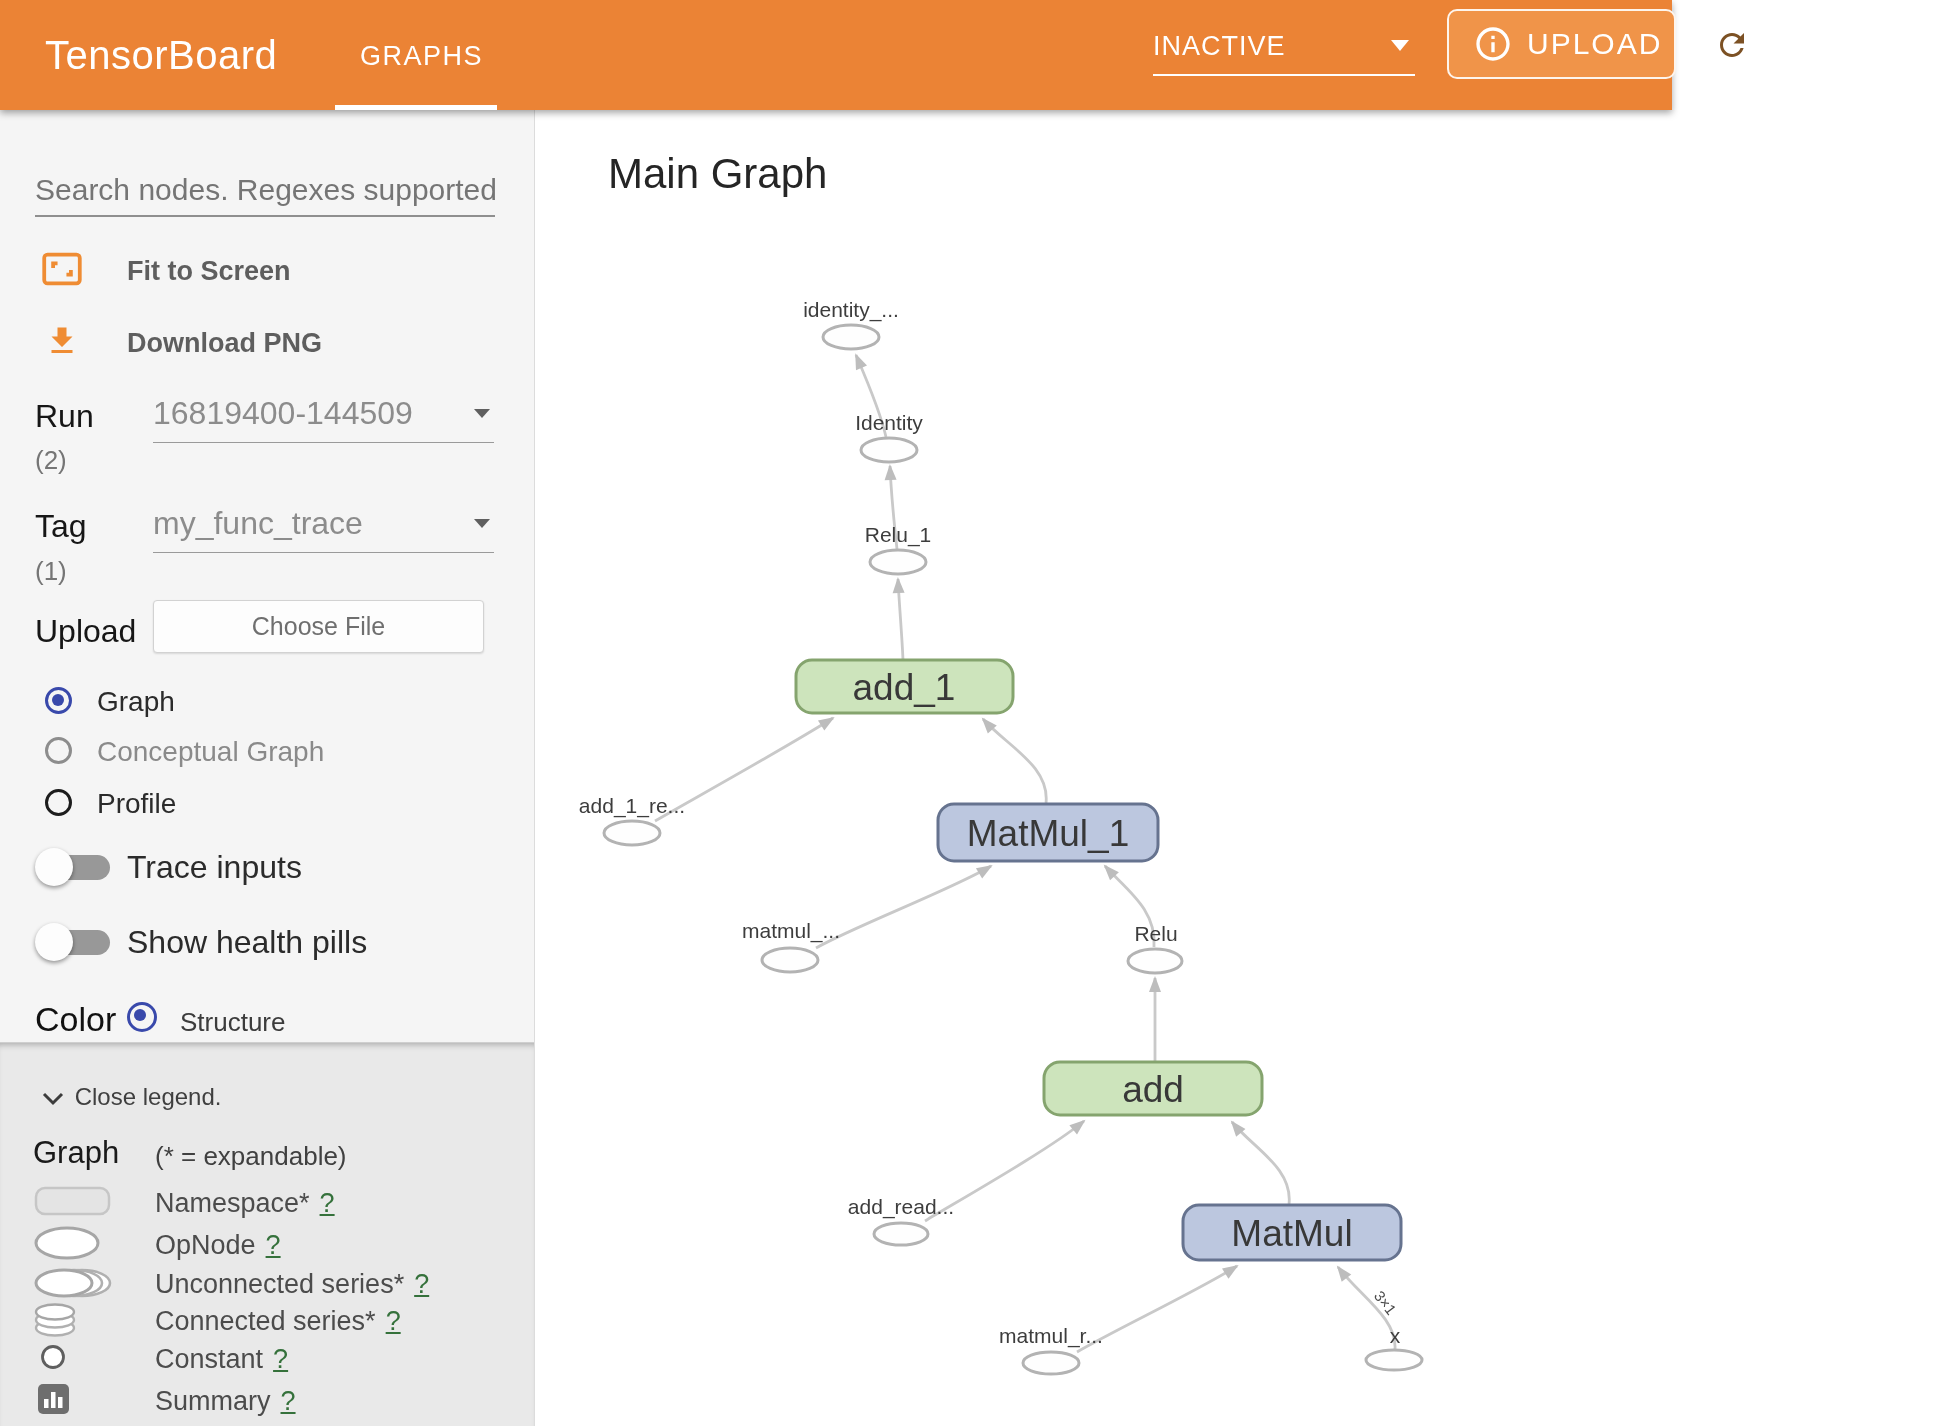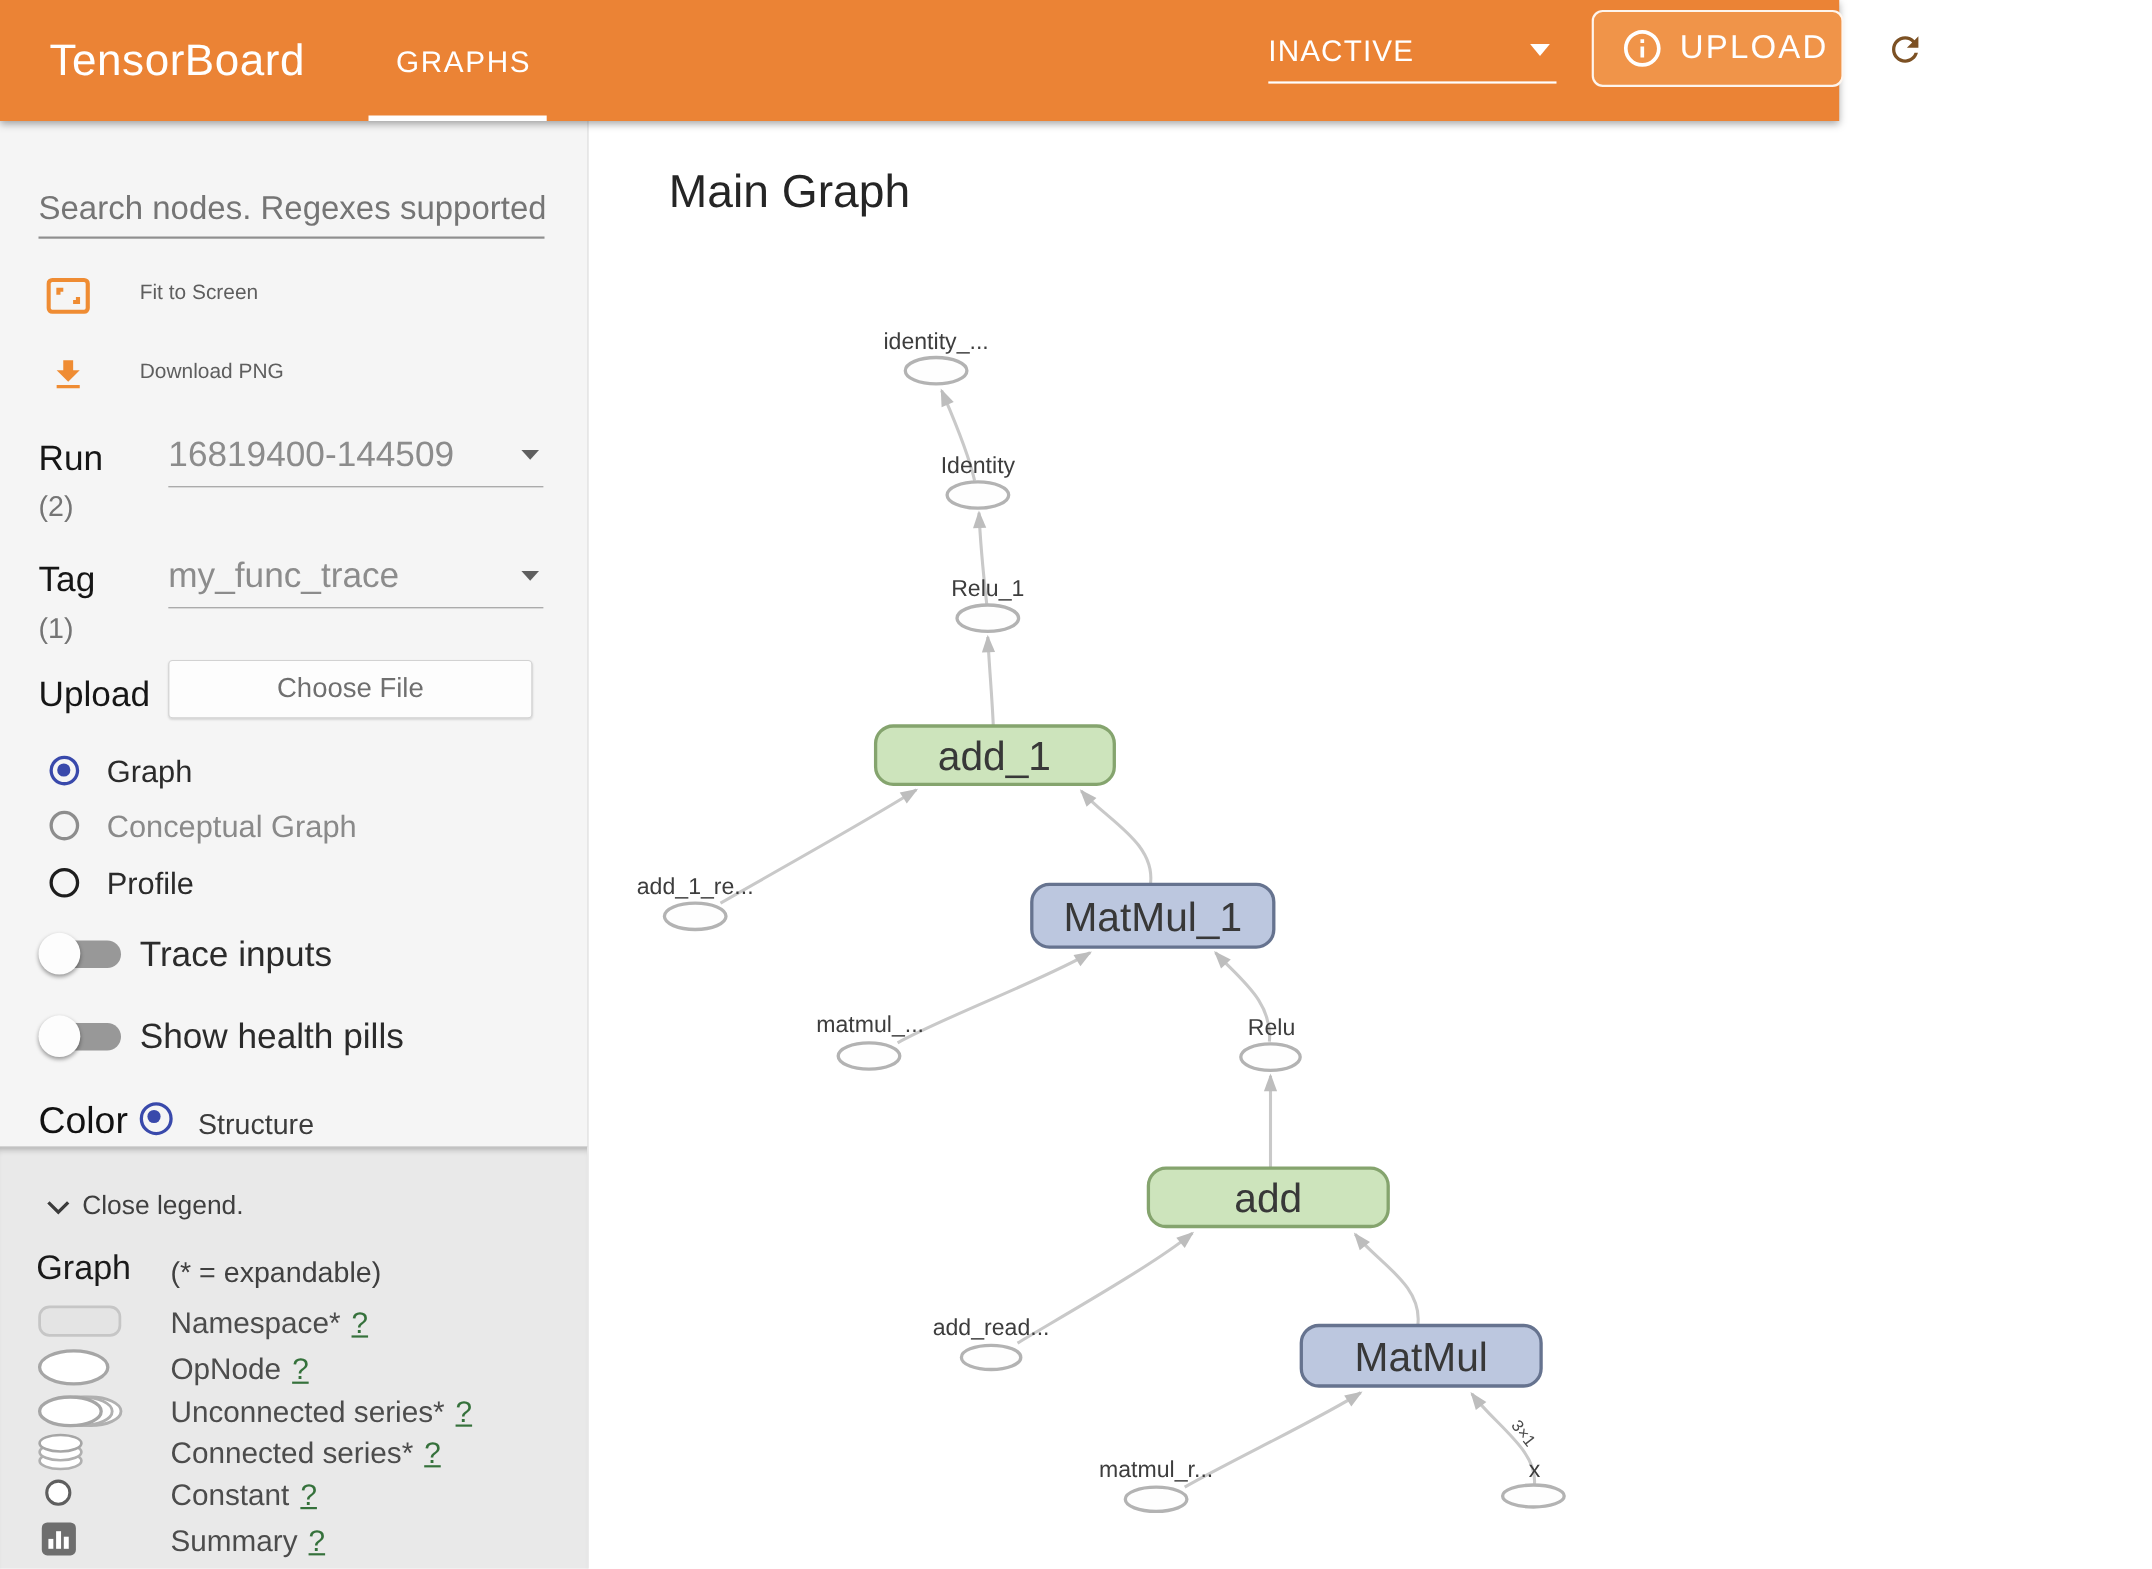--- a/index.html
+++ b/index.html
@@ -27,21 +27,21 @@
   #upload-btn span { color:#fff; font-size:30px; font-weight:500; letter-spacing:2px; }
   .hdr-icon { position:absolute; cursor:pointer; }
 
   
   #sidebar { position:absolute; left:0; top:110px; width:535px; height:1316px;
     background:#f5f5f5; border-right:1px solid #dcdcdc; z-index:5; }
   #search-input { position:absolute; left:35px; top:55px; width:460px; height:52px;
     background:transparent; border:none; border-bottom:2px solid #8f8f8f;
     font-size:30px; color:#333; outline:none; font-family:inherit; }
   #search-input::placeholder { color:#757575; text-overflow:ellipsis; }
-  .tool-label { position:absolute; left:127px; font-size:19px; color:#5e5e5e; }
+  .tool-label { position:absolute; left:127px; font-size:27px; color:#5e5e5e;font-weight:bold; }
   .fld-label { position:absolute; left:35px; font-size:32px; color:#161616; }
   .fld-count { position:absolute; left:35px; font-size:26px; color:#757575; }
   .select-box { position:absolute; left:153px; width:341px; border-bottom:1.5px solid #9a9a9a;
     font-size:32px; color:#8c8c8c; cursor:pointer; }
   .dd-arrow-gray { position:absolute; right:4px; top:14px; width:0; height:0;
     border-left:8px solid transparent; border-right:8px solid transparent;
     border-top:9px solid #5f5f5f; }
   #choose-file { position:absolute; left:153px; top:490px; width:331px; height:53px;
     background:#fdfdfd; border:1px solid #d2d2d2; border-radius:4px;
     box-shadow:0 1px 2px rgba(0,0,0,.12); font-size:25px; color:#6f6f6f;

